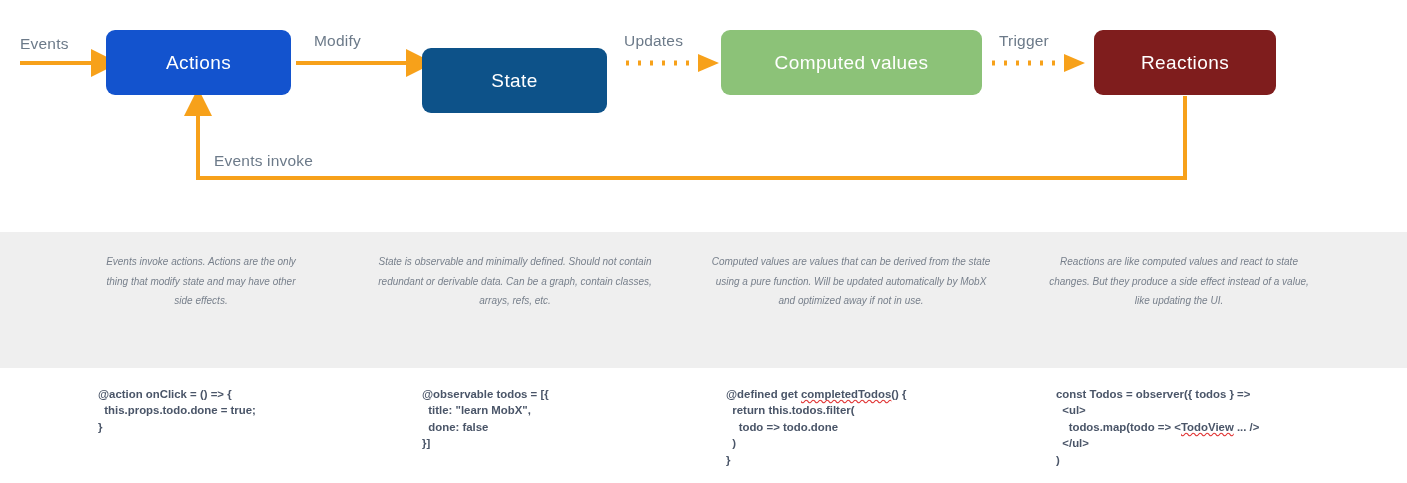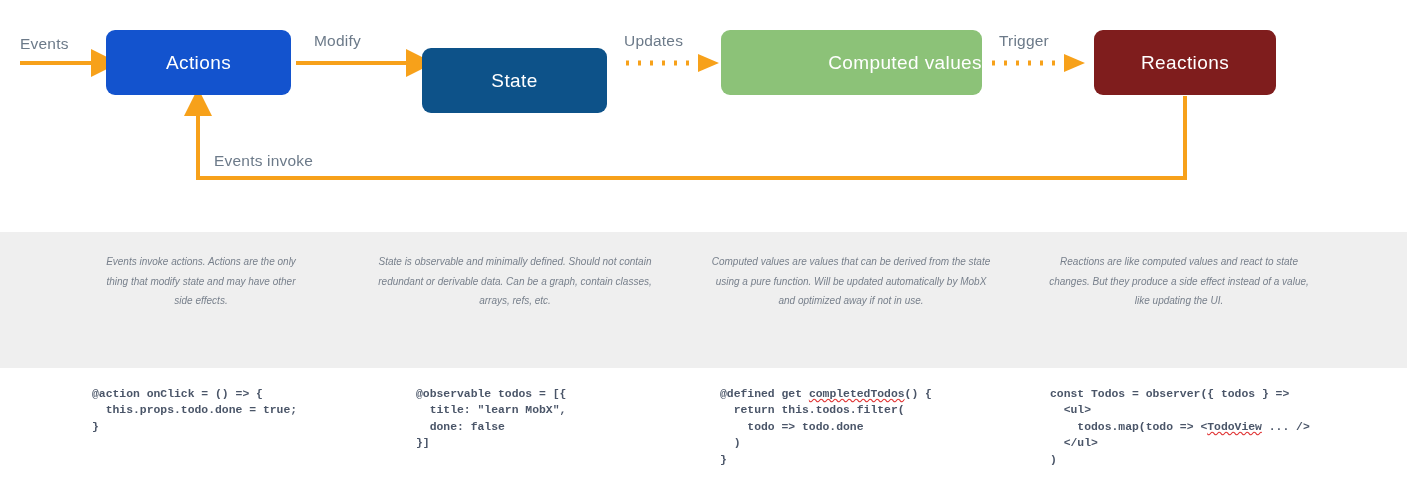--- a/index.html
+++ b/index.html
@@ -74,26 +74,27 @@
     position: absolute;
     left: 0;
     top: 368px;
     width: 1407px;
     height: 115px;
     background: #ffffff;
   }
   .code-col {
     position: absolute;
     top: 18px;
-    font-family: Liberation Mono, monospace;
+    font-family: Liberation Sans, sans-serif;
     font-size: 11.4px;
     font-weight: bold;
     line-height: 16.4px;
     color: #4a5568;
     white-space: pre;
+    margin-left: 6px;
   }
   .sp-err {
     text-decoration: underline wavy #e03131;
     text-decoration-skip-ink: none;
   }
 </style>
 </head>
 <body>
 
 <div id="flow-diagram">
@@ -122,21 +123,21 @@
   </svg>
 
   <div class="node-box" style="left:106px; top:30px; width:185px; height:65px; background:#1353ce;">
     <span>Actions</span>
   </div>
 
   <div class="node-box" style="left:422px; top:30px; width:185px; height:65px; background:#0d5289;margin-top:18px;">
     <span>State</span>
   </div>
 
-  <div class="node-box" style="left:721px; top:30px; width:261px; height:65px; background:#8cc278;justify-content:flex-end;">
+  <div class="node-box" style="left:721px; top:30px; width:261px; height:65px; background:#8cc278;">
     <span>Computed values</span>
   </div>
 
   <div class="node-box" style="left:1094px; top:30px; width:182px; height:65px; background:#7f1d1d;">
     <span>Reactions</span>
   </div>
 
   <div class="edge-label" style="left:20px; top:35px;">Events</div>
   <div class="edge-label" style="left:314px; top:32px;">Modify</div>
   <div class="edge-label" style="left:624px; top:32px;">Updates</div>

